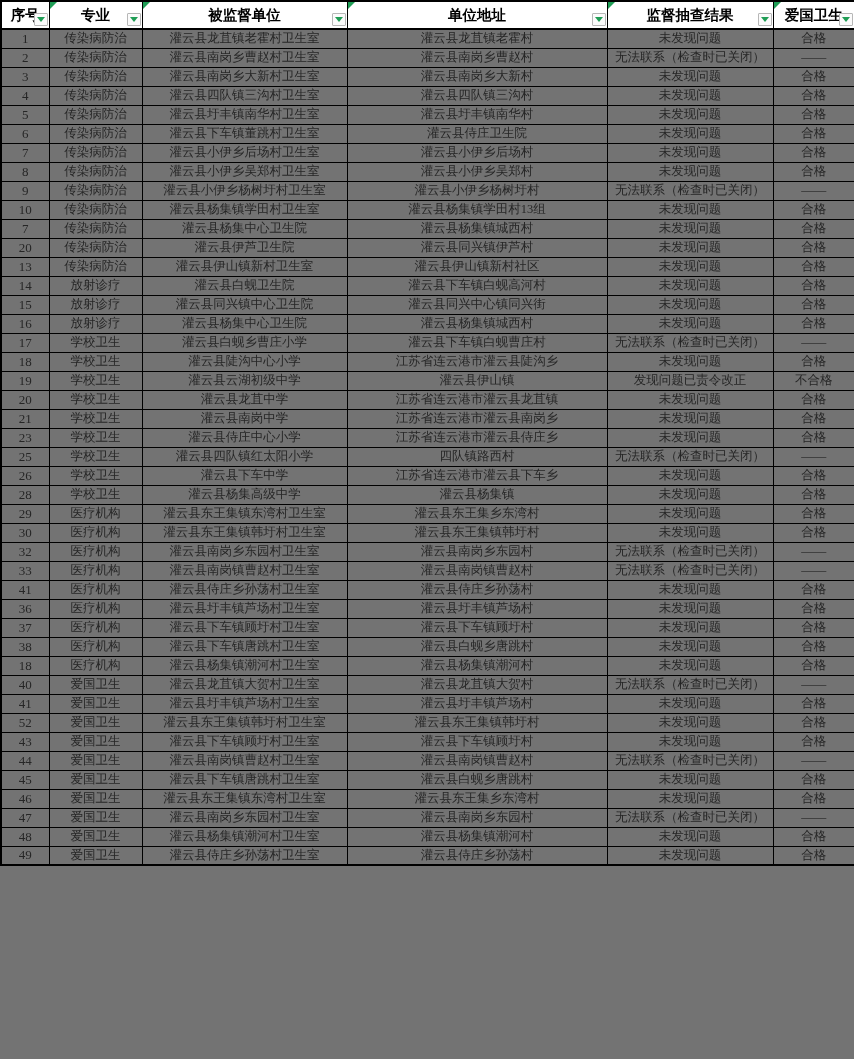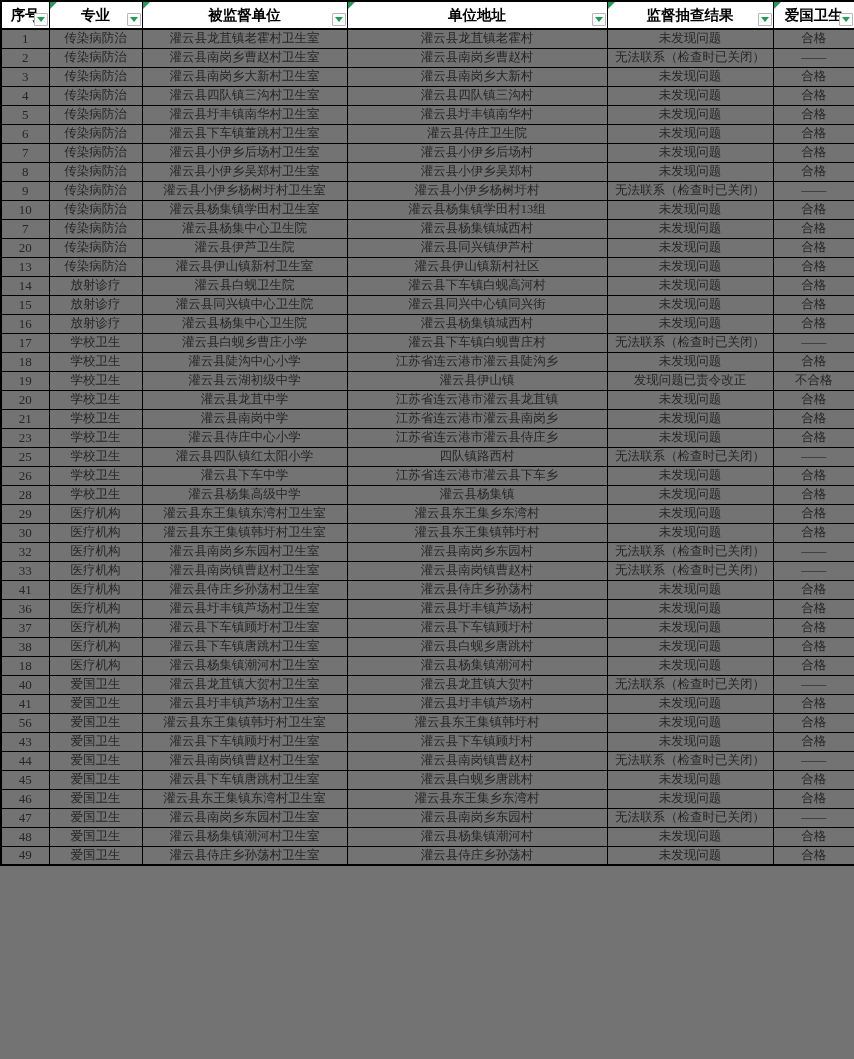--- a/index.html
+++ b/index.html
@@ -411,21 +411,21 @@
         </tr>
         <tr>
           <td class="c-seq">41</td>
           <td class="c-major">爱国卫生</td>
           <td class="c-unit">灌云县圩丰镇芦场村卫生室</td>
           <td class="c-addr">灌云县圩丰镇芦场村</td>
           <td class="c-result">未发现问题</td>
           <td class="c-test">合格</td>
         </tr>
         <tr>
-          <td class="c-seq">56</td>
+          <td class="c-seq">52</td>
           <td class="c-major">爱国卫生</td>
           <td class="c-unit">灌云县东王集镇韩圩村卫生室</td>
           <td class="c-addr">灌云县东王集镇韩圩村</td>
           <td class="c-result">未发现问题</td>
           <td class="c-test">合格</td>
         </tr>
         <tr>
           <td class="c-seq">43</td>
           <td class="c-major">爱国卫生</td>
           <td class="c-unit">灌云县下车镇顾圩村卫生室</td>

